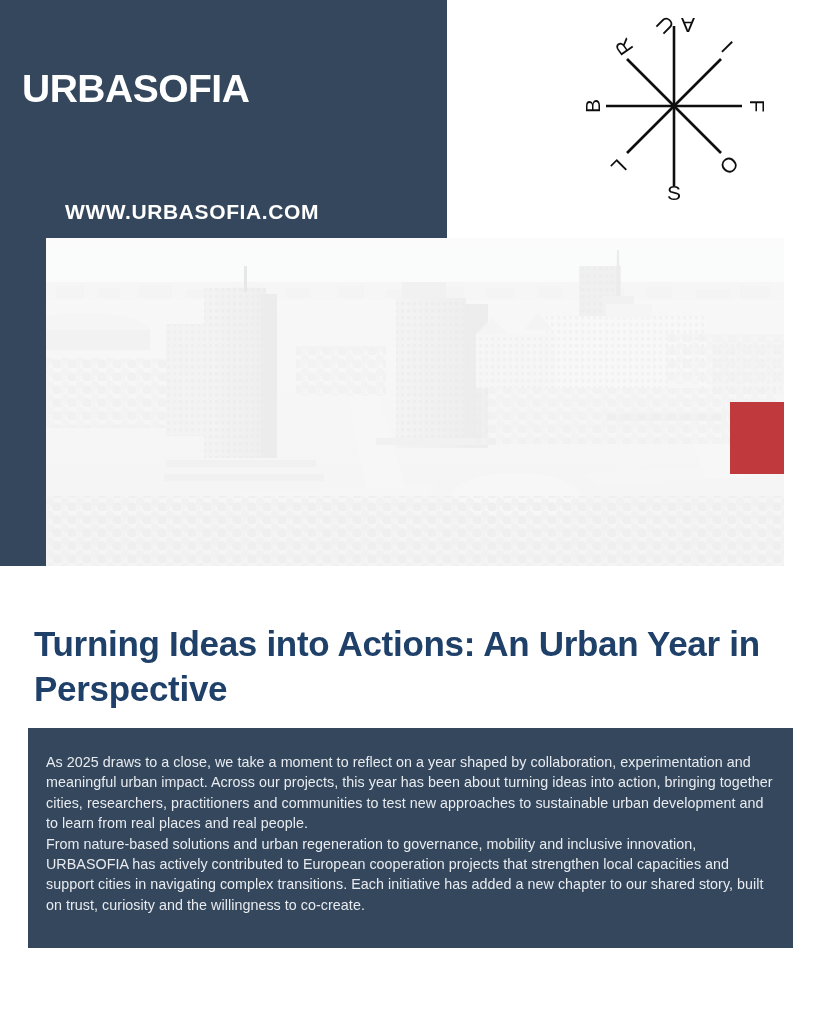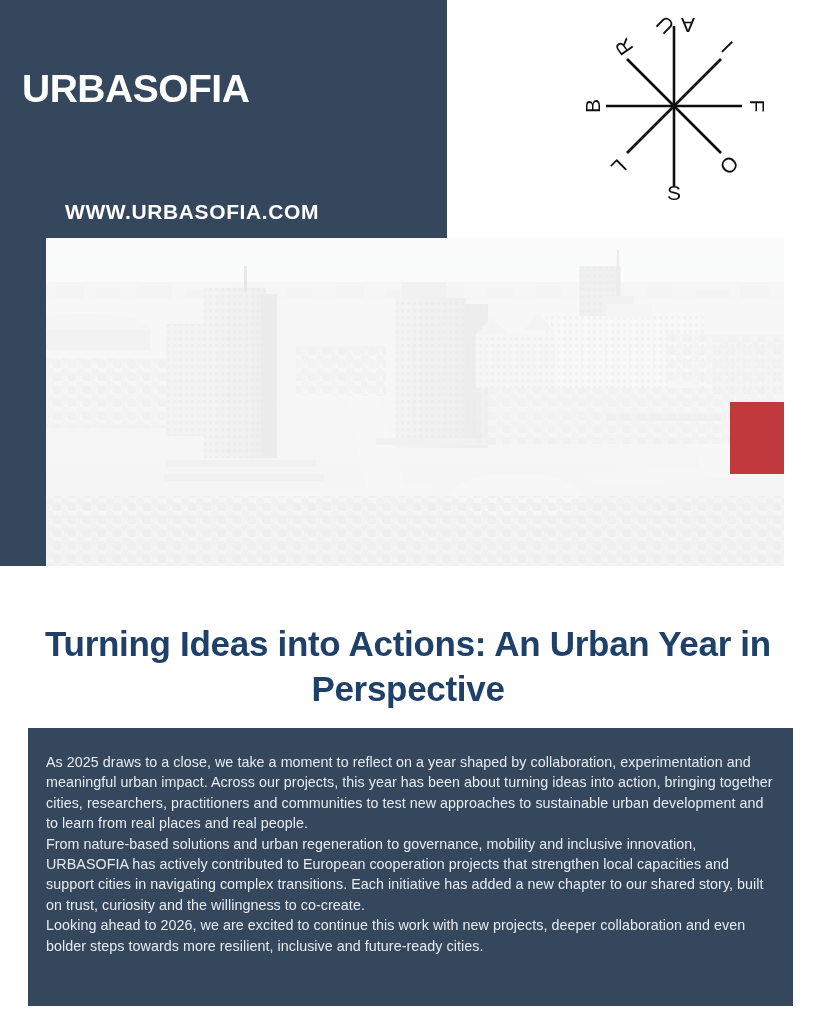--- a/index.html
+++ b/index.html
@@ -96,36 +96,35 @@
     background: #C0393D;
     z-index: 4;
   }
 
   
   .headline {
     position: absolute;
     left: 34px;
     top: 598px;
     width: 748px;
-    text-align: center;
     color: #1F4068;
     font-size: 35px;
     line-height: 45px;
     font-weight: 700;
     letter-spacing: -0.3px;
     z-index: 5;
   }
 
   
   .body-panel {
     position: absolute;
     left: 28px;
     top: 728px;
     width: 765px;
-    height: 278px;
+    height: 220px;
     background: #34475C;
     z-index: 5;
     box-sizing: border-box;
     padding: 24px 18px 18px 18px;
   }
   .body-panel p {
     margin: 0;
     color: #E8EBEF;
     font-size: 14.3px;
     line-height: 20.4px;
@@ -285,14 +284,13 @@
       <text x="48" y="168" text-anchor="middle" transform="rotate(-225 48 162)">L</text>
     </g>
   </svg>
 </div>
 
 <h1 class="headline">Turning Ideas into Actions: An Urban Year in Perspective</h1>
 
 <section class="body-panel">
   <p>As 2025 draws to a close, we take a moment to reflect on a year shaped by collaboration, experimentation and meaningful urban impact. Across our projects, this year has been about turning ideas into action, bringing together cities, researchers, practitioners and communities to test new approaches to sustainable urban development and to learn from real places and real people.</p>
   <p>From nature-based solutions and urban regeneration to governance, mobility and inclusive innovation, URBASOFIA has actively contributed to European cooperation projects that strengthen local capacities and support cities in navigating complex transitions. Each initiative has added a new chapter to our shared story, built on trust, curiosity and the willingness to co-create.</p>
-  <p>Looking ahead to 2026, we are excited to continue this work with new projects, deeper collaboration and even bolder steps towards more resilient, inclusive and future-ready cities.</p>
 </section>
 
 </body></html>

